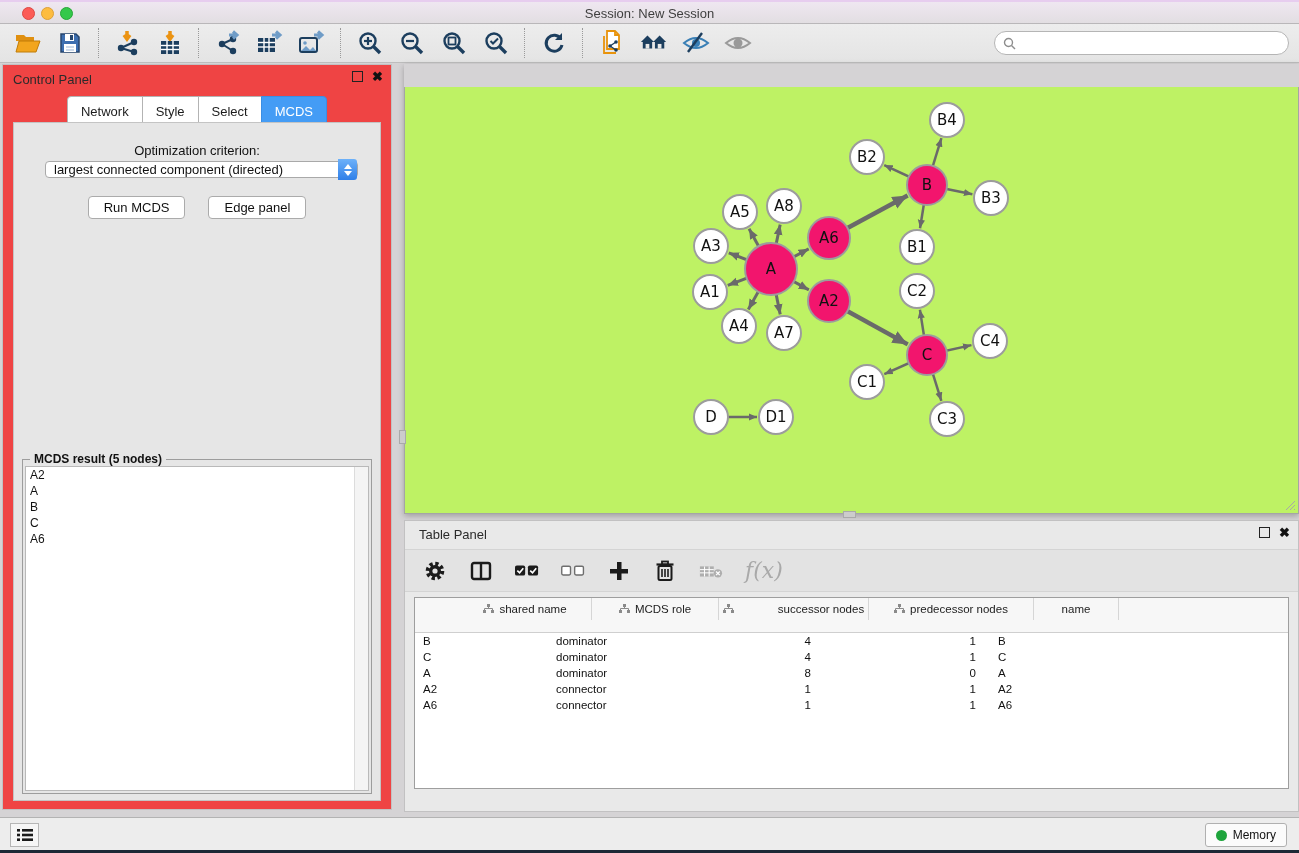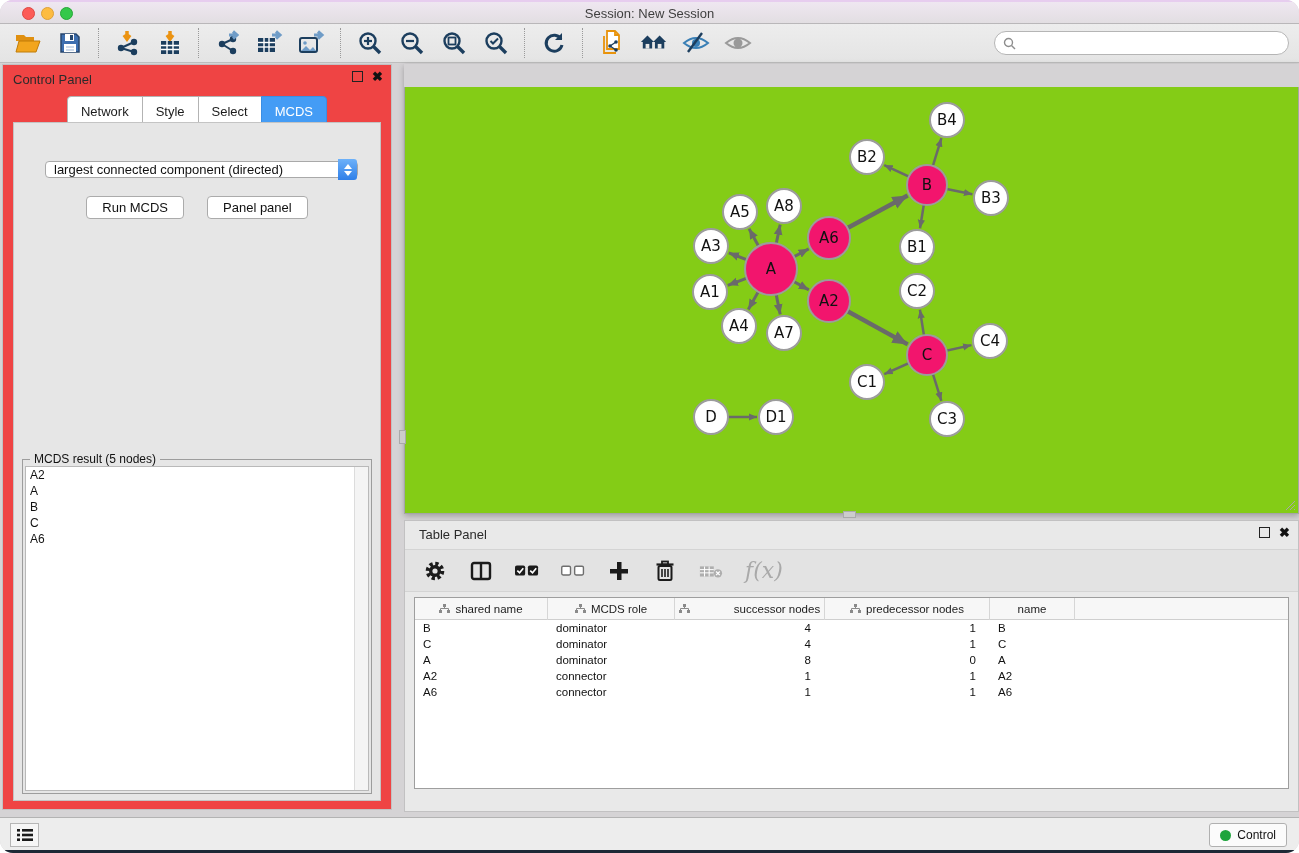--- a/index.html
+++ b/index.html
@@ -1,16 +1,16 @@
 <!DOCTYPE html>
 <html><head>
 <meta charset="utf-8">
 <style>
   html,body{margin:0;padding:0;}
-  #app{position:relative;width:1299px;height:853px;background:#d5d3d5;font-family:"Liberation Sans",sans-serif;overflow:hidden;border-radius:13px;-webkit-font-smoothing:antialiased;}
+  #app{position:relative;width:1299px;height:853px;background:#d5d3d5;font-family:"Liberation Sans",sans-serif;overflow:hidden;-webkit-font-smoothing:antialiased;}
 
   
   .titlebar{position:absolute;left:0;top:0;width:100%;height:24px;background:linear-gradient(#efe7f1,#e2dee2);border-bottom:1px solid #b9b7b9;box-sizing:border-box;border-top:2px solid #e7cdef;}
   .lights{position:absolute;left:22px;top:5px;display:flex;gap:6px;}
   .light{width:13px;height:13px;border-radius:50%;box-sizing:border-box;}
   .light.red{background:#fc5b57;border:1px solid #dd4743;}
   .light.yellow{background:#fdbc40;border:1px solid #dda037;}
   .light.green{background:#34c84a;border:1px solid #27a737;}
   .titlebar .title{position:absolute;left:0;right:0;top:4px;text-align:center;font-size:13px;color:#3f3f3f;}
 
@@ -38,43 +38,43 @@
   .cpanel-body{position:absolute;left:10px;top:57px;right:10px;bottom:8px;background:#e6e6e6;border:1px solid #c4c4c4;}
   .opt-label{position:absolute;left:0;right:0;top:20px;text-align:center;font-size:13px;color:#111;}
   .dropdown{position:absolute;left:31px;top:38px;width:313px;height:17px;background:#fff;border:1px solid #a9a9a9;border-radius:4px;box-sizing:border-box;display:flex;align-items:center;}
   .dropdown .dvalue{flex:1;font-size:13px;color:#111;padding-left:8px;white-space:nowrap;overflow:hidden;}
   .dropdown .stepper{width:19px;height:21px;background:linear-gradient(#6db1f9,#2f7fe8);border-radius:0 3px 3px 0;display:flex;flex-direction:column;align-items:center;justify-content:center;gap:2px;}
   .chev-up{width:0;height:0;border-left:4px solid transparent;border-right:4px solid transparent;border-bottom:5px solid #fff;}
   .chev-dn{width:0;height:0;border-left:4px solid transparent;border-right:4px solid transparent;border-top:5px solid #fff;}
   .btn-row{position:absolute;left:0;right:0;top:73px;display:flex;justify-content:center;gap:23px;}
   .pbtn{background:#fff;border:1px solid #ababab;border-radius:4px;height:21px;line-height:21px;padding:0 15px;font-size:13px;color:#111;}
   .groupbox{position:absolute;left:8px;right:8px;top:336px;bottom:6px;border:1px solid #9d9d9d;}
-  .groupbox .legend{position:absolute;left:7px;top:-8px;background:#e6e6e6;padding:0 4px;font-size:12px;color:#111;}
+  .groupbox .legend{position:absolute;left:7px;top:-8px;background:#e6e6e6;padding:0 4px;font-size:12px;color:#111;font-weight:bold;}
   .glist{position:absolute;left:2px;right:2px;top:6px;bottom:2px;background:#fff;border:1px solid #b9b9b9;}
   .glist .scrolltrack{position:absolute;right:0;top:0;bottom:0;width:13px;background:#f4f4f4;border-left:1px solid #dcdcdc;}
   .glist .list-item{font-size:12px;color:#111;line-height:16px;padding-left:4px;}
 
   
   .netwin{position:absolute;left:404px;top:64px;width:895px;height:450px;box-shadow:0 2px 6px rgba(0,0,0,0.25);}
   .netwin .wtitle{position:relative;height:23px;background:linear-gradient(#f2f2f2,#dadada);border:1px solid #a5a5a5;border-radius:5px 5px 0 0;box-sizing:border-box;}
   .netwin .lights{left:20px;top:5px;}
   .netwin .wname{position:absolute;left:0;right:0;top:4px;text-align:center;font-size:13px;color:#2f2f2f;}
-  .canvas{position:absolute;left:0;top:23px;right:0;bottom:0;background:#84cc16;border:1px solid #a5a5a5;border-top:none;box-sizing:border-box;text-decoration:underline;}
+  .canvas{position:absolute;left:0;top:23px;right:0;bottom:0;background:#bef264;border:1px solid #a5a5a5;border-top:none;box-sizing:border-box;text-decoration:underline;}
   .grip{position:absolute;right:2px;bottom:2px;}
   .splitter-v{position:absolute;left:399px;top:430px;width:7px;height:14px;background:#cccccc;border:1px solid #a9a9a9;box-sizing:border-box;}
   .splitter-h{position:absolute;left:843px;top:511px;width:13px;height:7px;background:#cccccc;border:1px solid #a9a9a9;box-sizing:border-box;}
 
   
   .tpanel{position:absolute;left:404px;top:520px;width:895px;height:292px;background:#e9e9e9;border:1px solid #c2c1c2;box-sizing:border-box;}
   .tpanel .panel-title{left:14px;top:6px;}
   .ttoolbar{position:absolute;left:0;top:28px;width:100%;height:43px;background:#e3e3e3;border-top:1px solid #d4d4d4;border-bottom:1px solid #d4d4d4;display:flex;align-items:center;gap:22px;padding-left:18px;box-sizing:border-box;}
   .tticon{display:flex;align-items:center;justify-content:center;width:24px;height:24px;}
   .fx{font-family:"DejaVu Serif",serif;font-style:italic;font-size:22px;color:#a9a9a9;}
   .datatable{position:absolute;left:9px;top:76px;right:9px;height:190px;background:#fff;border:1px solid #9e9e9e;overflow:hidden;}
-  .thead{display:flex;height:22px;background:#f7f7f7;border-bottom:1px solid #cfcfcf;box-sizing:border-box;}
+  .thead{display:flex;height:35px;background:#f7f7f7;border-bottom:1px solid #cfcfcf;box-sizing:border-box;padding-left:44px;}
   .th{display:flex;align-items:center;justify-content:center;gap:5px;font-size:11.5px;color:#1d1d1d;border-right:1px solid #d6d6d6;box-sizing:border-box;height:22px;}
   .th:last-child{border-right:1px solid #d6d6d6;}
   .th-fill{flex:1;border-right:none !important;}
   .tr{display:flex;height:16px;}
   .td{font-size:11.5px;color:#111;line-height:16px;box-sizing:border-box;padding:0 14px 0 8px;white-space:nowrap;overflow:hidden;}
   .tpanel .tabs-row{position:absolute;left:0;top:270px;width:100%;text-align:center;}
 
   
   .statusbar{position:absolute;left:0;top:817px;width:100%;height:33px;background:#ededed;border-top:1px solid #b3b3b3;box-sizing:border-box;}
   .listbtn{position:absolute;left:10px;top:5px;width:27px;height:22px;background:#f6f6f6;border:1px solid #b6b6b6;display:flex;align-items:center;justify-content:center;}
@@ -271,30 +271,31 @@
     </div>
     <div class="tabs-row">
       <div class="seg">
         <div class="tab">Network</div>
         <div class="tab">Style</div>
         <div class="tab">Select</div>
         <div class="tab active">MCDS</div>
       </div>
     </div>
     <div class="cpanel-body">
+      <div class="opt-label">Optimization criterion:</div>
       <div class="dropdown">
         <div class="dvalue">largest connected component (directed)</div>
         <div class="stepper">
             <div class="chev-up"></div>
             <div class="chev-dn"></div>
           </div>
       </div>
       <div class="btn-row">
         <div class="pbtn">Run MCDS</div>
-        <div class="pbtn">Panel panel</div>
+        <div class="pbtn">Edge panel</div>
       </div>
       <div class="groupbox">
         <div class="legend">MCDS result (5 nodes)</div>
         <div class="glist">
           <div id="mcds-list">
               <div class="list-item">A2</div>
               <div class="list-item">A</div>
               <div class="list-item">B</div>
               <div class="list-item">C</div>
               <div class="list-item">A6</div>
@@ -561,18 +562,18 @@
             <rect x="5" y="1" width="11" height="2.6"></rect>
             <rect x="0" y="5.7" width="3" height="2.6"></rect>
             <rect x="5" y="5.7" width="11" height="2.6"></rect>
             <rect x="0" y="10.4" width="3" height="2.6"></rect>
             <rect x="5" y="10.4" width="11" height="2.6"></rect>
           </g>
         </svg>
     </div>
     <div class="membtn">
       <div class="memdot"></div>
-      <span>Control</span>
+      <span>Memory</span>
     </div>
   </div>
   <div class="desktop"></div>
 
 </div>
 
 </body></html>

